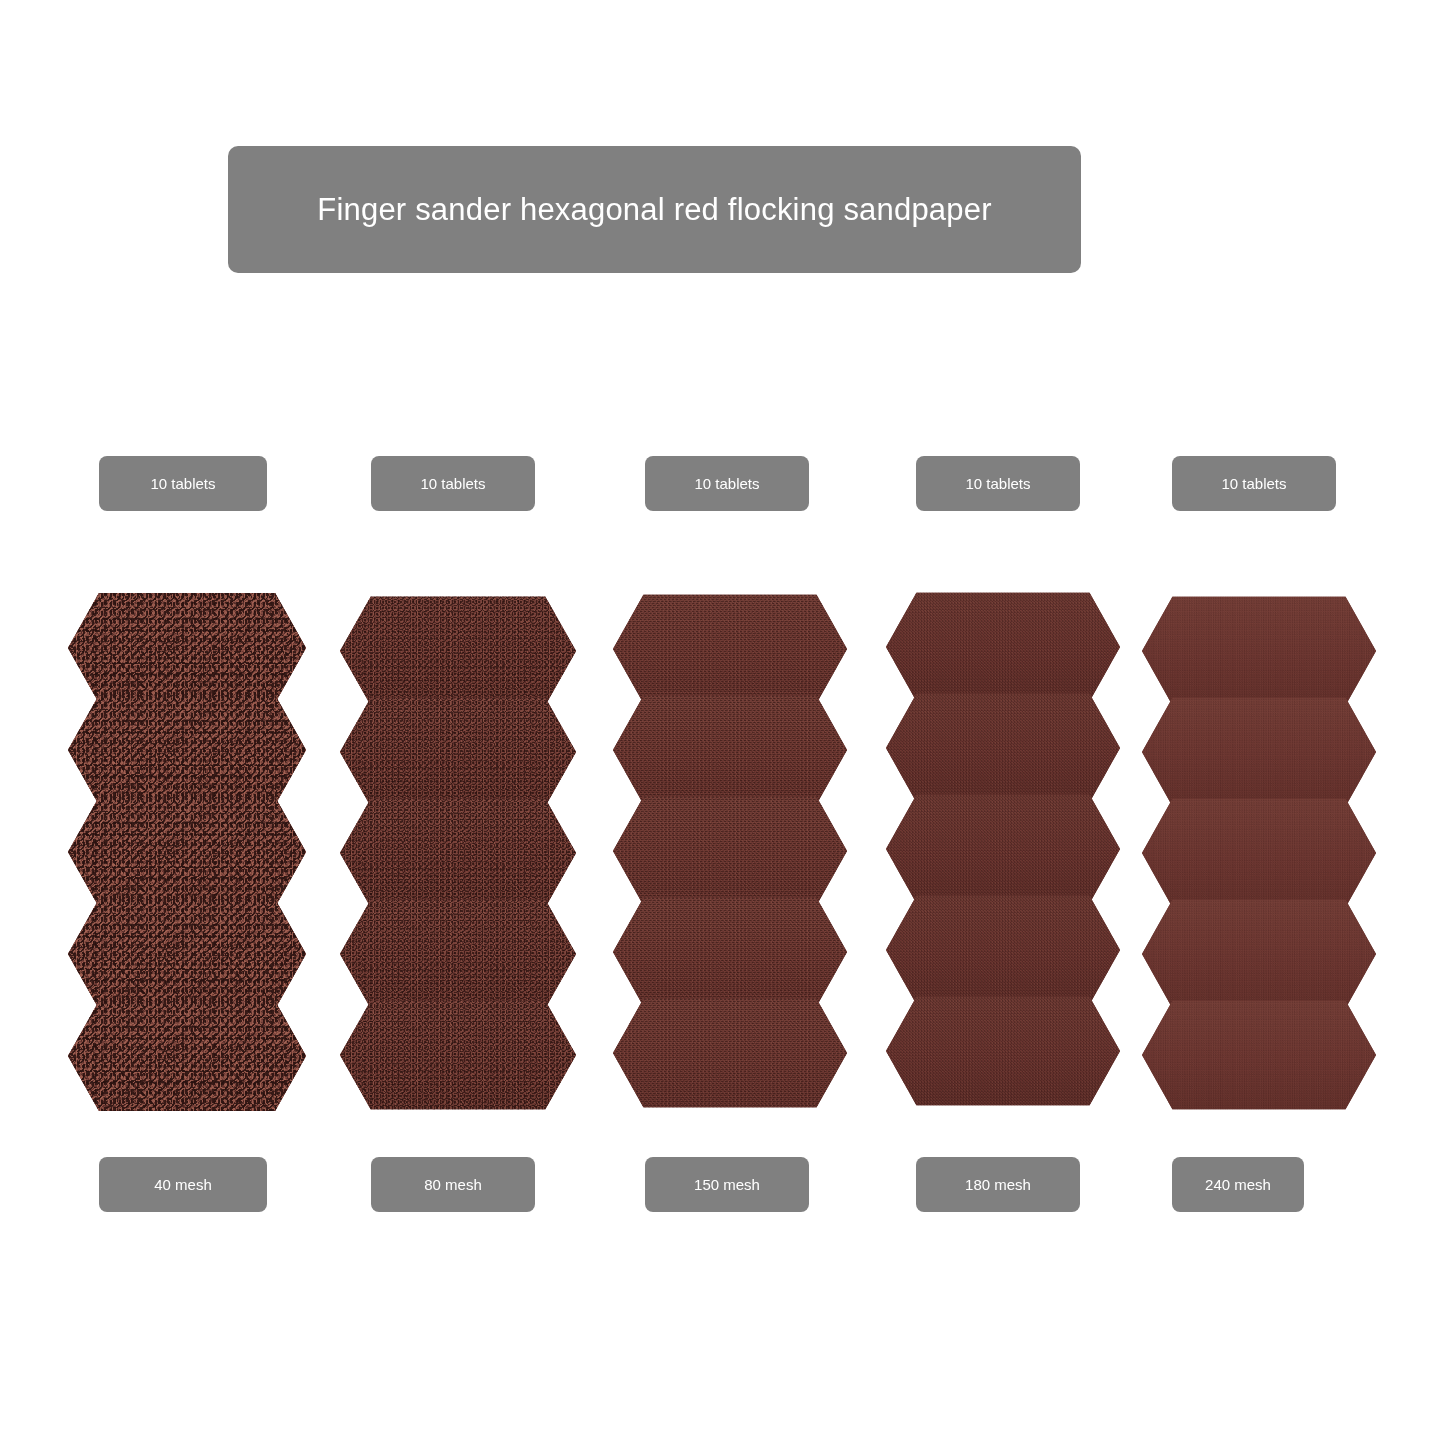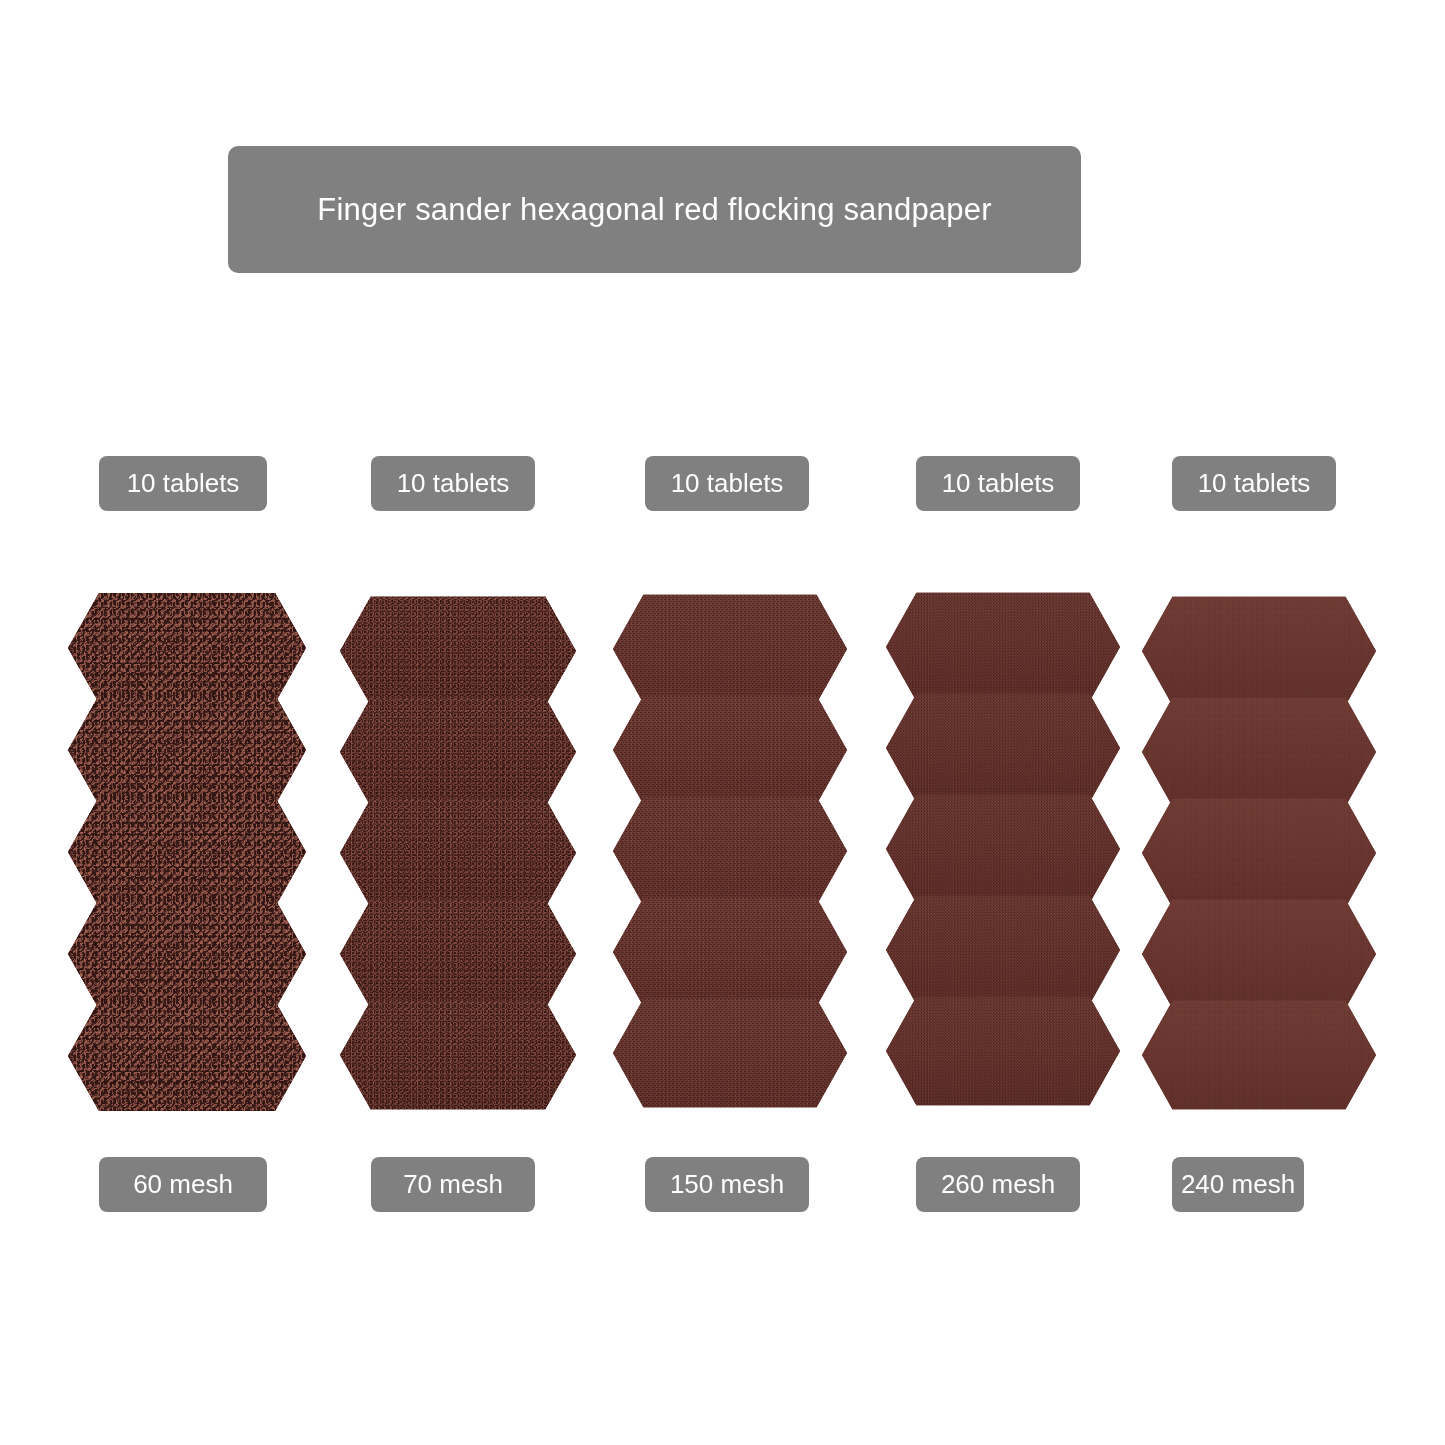--- a/index.html
+++ b/index.html
@@ -55,21 +55,21 @@
     background: #808080;
     border-radius: 8px;
     display: flex;
     align-items: center;
     justify-content: center;
     box-sizing: border-box;
     padding: 0 14px;
   }
   .badge-label {
     color: #ffffff;
-    font-size: 26px;
+    font-size: 15px;
     font-weight: 400;
     white-space: nowrap;
     font-family: "Liberation Sans", sans-serif;
   }
 
   
   .pads-area {
     position: absolute;
     left: 0;
     top: 0;
@@ -263,27 +263,27 @@
         <div class="pad-inner grit-ultrafine"></div>
       </div>
       <div class="pad" style="top: 404px; height: 126px; z-index: 14;">
         <div class="pad-inner grit-ultrafine"></div>
       </div>
     </div>
   </div>
 
 <div class="badge-row bottom" id="bottom-badge-row">
     <div class="badge" style="left: 99px; width: 168px;">
-      <span class="badge-label">60 mesh</span>
+      <span class="badge-label">40 mesh</span>
     </div>
     <div class="badge" style="left: 371px; width: 164px;">
-      <span class="badge-label">70 mesh</span>
+      <span class="badge-label">80 mesh</span>
     </div>
     <div class="badge" style="left: 645px; width: 164px;">
       <span class="badge-label">150 mesh</span>
     </div>
     <div class="badge" style="left: 916px; width: 164px;">
-      <span class="badge-label">260 mesh</span>
+      <span class="badge-label">180 mesh</span>
     </div>
     <div class="badge" style="left: 1172px; width: 132px;">
       <span class="badge-label">240 mesh</span>
     </div>
   </div>
 
 </body></html>

